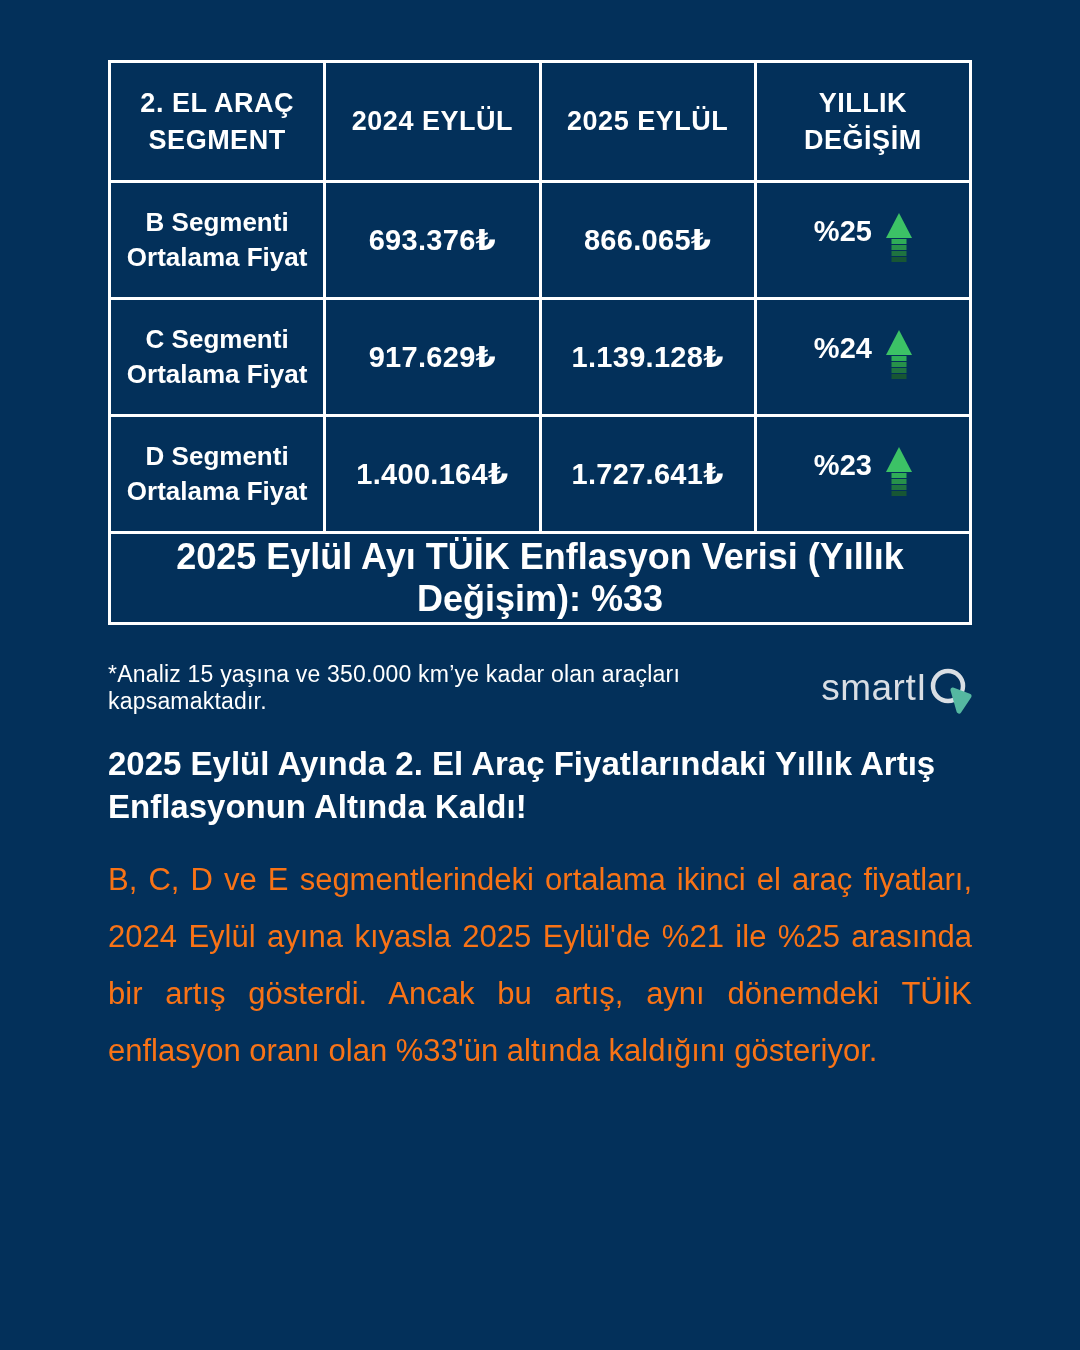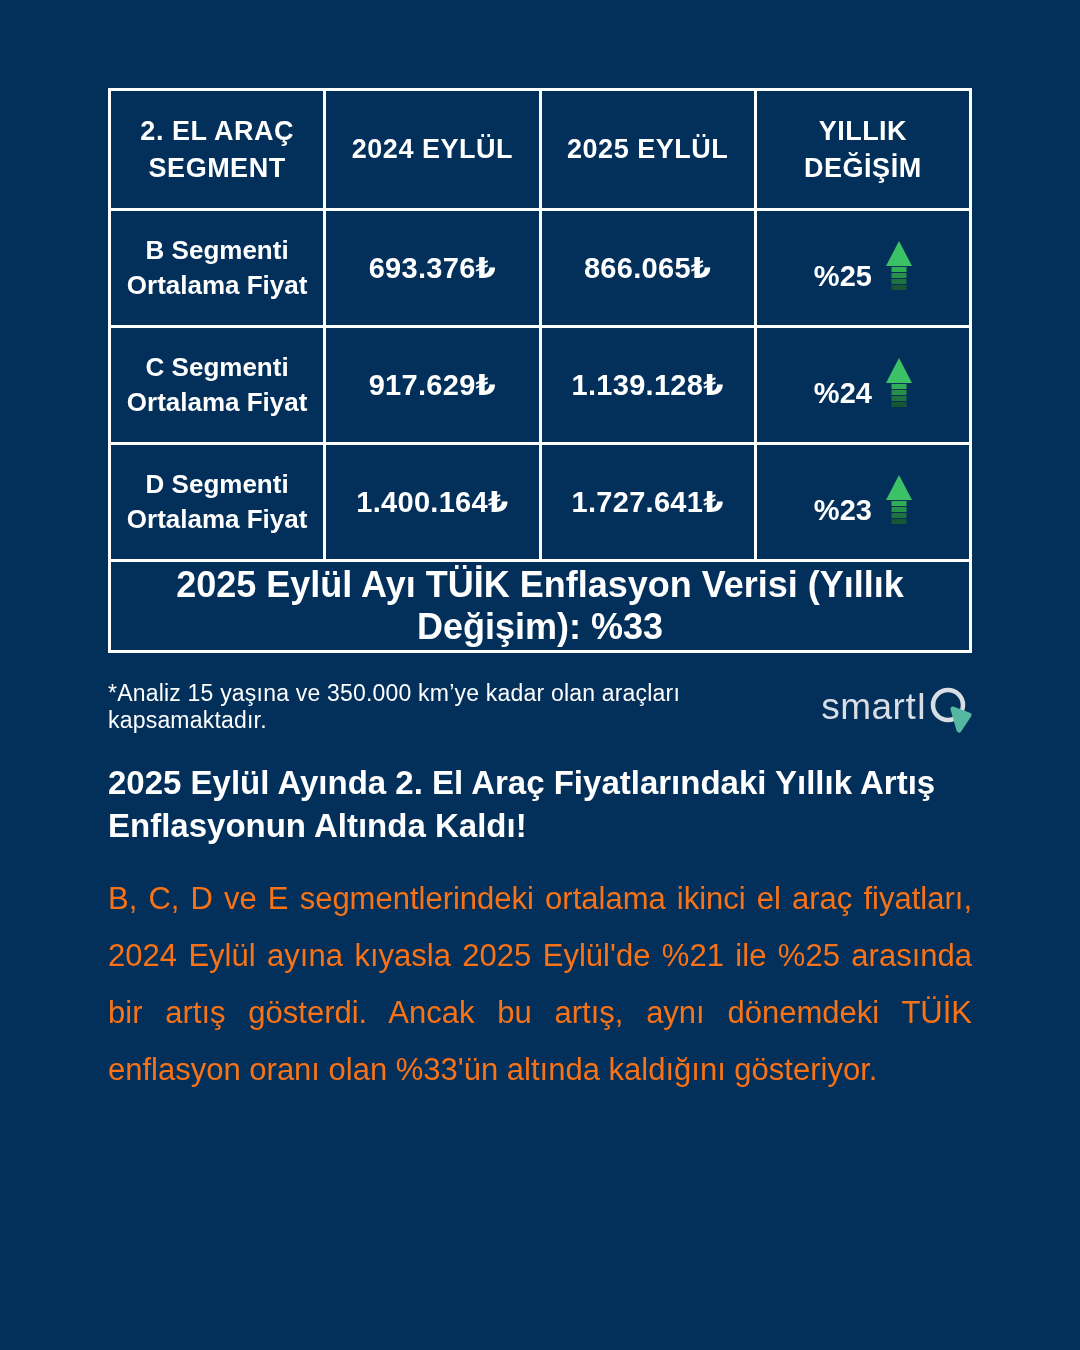--- a/index.html
+++ b/index.html
@@ -10,21 +10,21 @@
     font-family: "Liberation Sans", "DejaVu Sans", sans-serif;
     color: #ffffff;
     overflow: hidden;
   }
   .page {
     position: relative;
     width: 1080px;
     height: 1350px;
     background: #03305a;
     box-sizing: border-box;
-    padding: 88px 108px 0 108px;
+    padding: 60px 108px 0 108px;
   }
   table.price-table {
     border-collapse: collapse;
     table-layout: fixed;
     width: 864px;
   }
   table.price-table td {
     border: 3px solid #ffffff;
     text-align: center;
     vertical-align: middle;
@@ -46,37 +46,37 @@
     padding: 2px 10px;
   }
   td.price-cell {
     font-weight: bold;
     font-size: 29px;
     letter-spacing: 0.3px;
   }
   td.change-cell { padding: 0; }
   .change-wrap {
     display: flex;
-    align-items: flex-end;
+    align-items: flex-start;
     justify-content: center;
     gap: 14px;
   }
   .change-value {
     font-weight: bold;
     font-size: 29px;
   }
   .up-arrow { display: block; margin-top: -2px; }
   tr.footer-row td {
     height: 63px;
     font-weight: bold;
     font-size: 36px;
   }
   .note-row {
     width: 864px;
-    margin-top: 27px;
+    margin-top: 36px;
     display: flex;
     justify-content: space-between;
     align-items: center;
   }
   .footnote {
     font-size: 23px;
     font-weight: normal;
     color: #ffffff;
     letter-spacing: 0.2px;
   }

